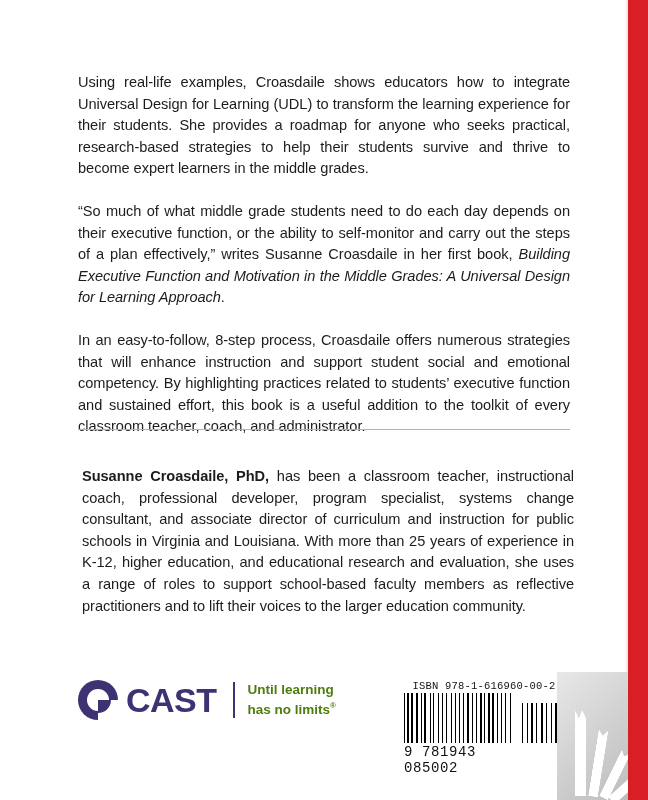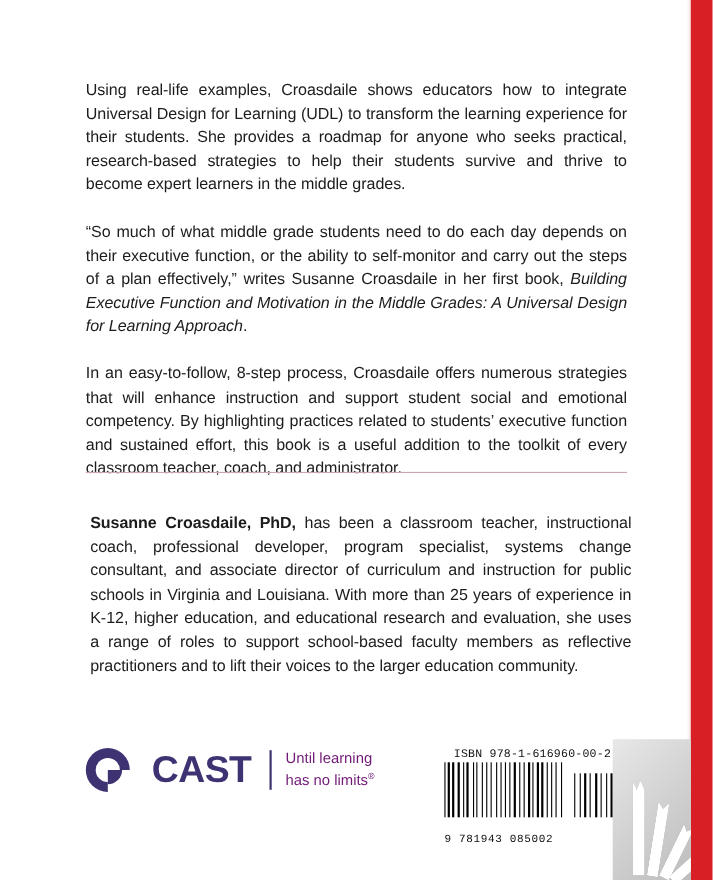--- a/index.html
+++ b/index.html
@@ -130,33 +130,33 @@
     width: 13px;
     height: 13px;
     border-radius: 0 0 13px 0;
     background: #3f3273;
   }
   .cast-word {
     font-size: 34px;
     font-weight: bold;
     color: #3f3273;
     letter-spacing: -0.5px;
-    margin-left: 20px;
+    margin-left: 8px;
     line-height: 40px;
   }
   .logo-sep {
     width: 2px;
     height: 36px;
     background: #3f3273;
     margin: 0 13px 0 16px;
   }
   .tagline {
     font-size: 13.5px;
-    font-weight: normal;
-    color: #701a75;
+    font-weight: bold;
+    color: #4d7c0f;
     line-height: 16px;
   }
   .tagline .reg {
     font-size: 8px;
     vertical-align: super;
   }
   .weburl {
     margin-top: 14px;
     font-size: 12.5px;
     font-weight: bold;
@@ -207,25 +207,25 @@
     height: 40px;
     width: 40px;
     margin-left: 8px;
   }
   .bar {
     background: #000000;
     margin-right: 1px;
   }
   .ean-digits {
     font-family: "Liberation Mono", monospace;
-    font-size: 10px;
+    font-size: 14px;
     color: #111111;
     letter-spacing: 0.6px;
     width: 118px;
-    margin-top: 15px;
+    margin-top: 1px;
   }
 
   
   .books-panel {
     position: absolute;
     left: 557px;
     top: 672px;
     width: 71px;
     height: 128px;
     background: linear-gradient(135deg, #e8e8e8 0%, #d4d4d4 45%, #bdbdbd 100%);

